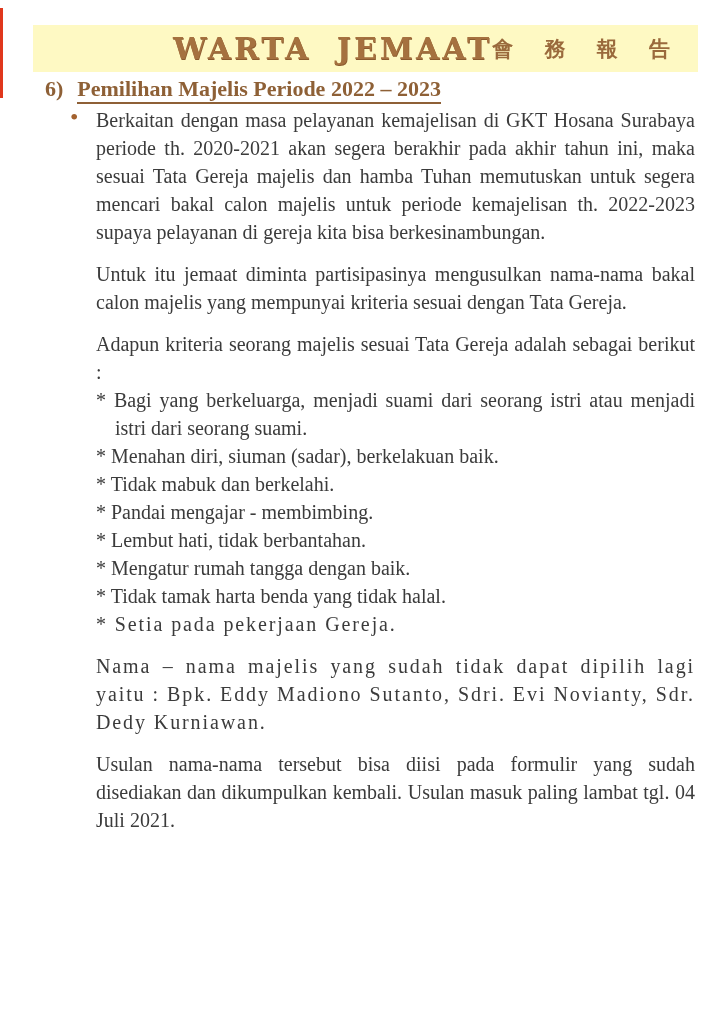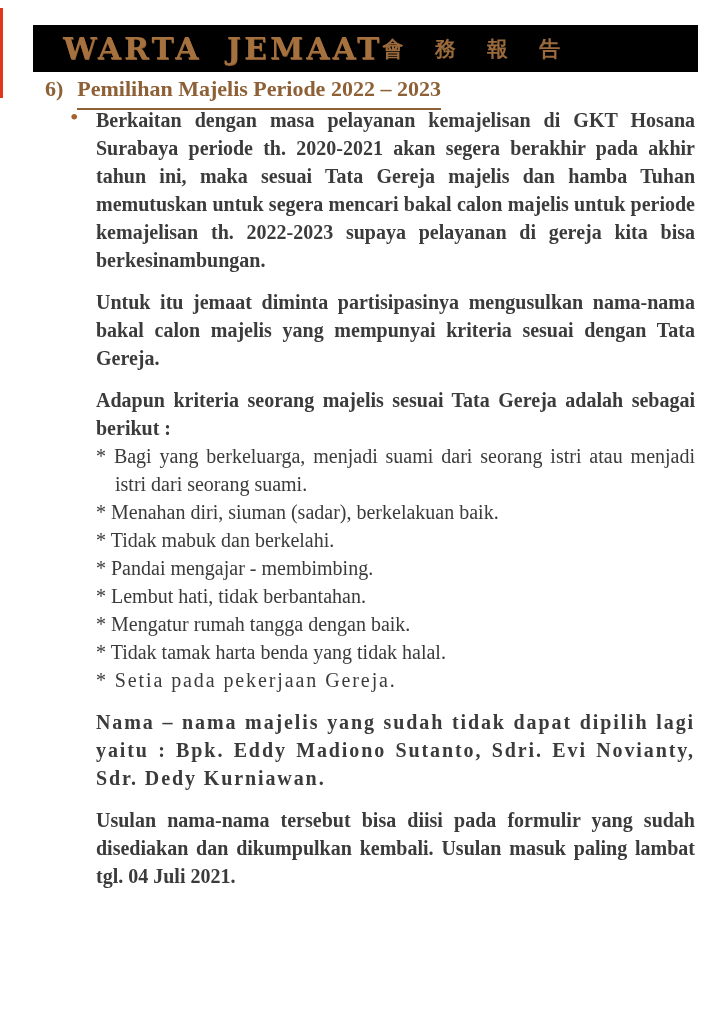--- a/index.html
+++ b/index.html
@@ -15,24 +15,24 @@
   .edge-mark {
     position: absolute;
     left: 0; top: 8px;
     width: 3px; height: 90px;
     background: #e0371c;
   }
   .banner {
     position: absolute;
     left: 33px; top: 25px;
     width: 665px; height: 47px;
-    background: #000000;
+    background: #fef9c3;
     display: flex;
     align-items: center;
-    justify-content: flex-start;
+    justify-content: flex-end;
     box-sizing: border-box;
     padding: 0 28px 0 30px;
   }
   .banner-title {
     font-family: "DejaVu Serif", serif;
     font-weight: bold;
     font-size: 30px;
     letter-spacing: 3px;
     word-spacing: 12px;
     color: #a5713f;
@@ -50,31 +50,31 @@
     position: absolute;
     left: 45px; top: 76px;
     font-size: 22px;
     font-weight: bold;
     color: #8e6036;
     white-space: nowrap;
   }
   .heading .num { margin-right: 14px; }
   .heading .title-text {
     border-bottom: 2px solid #8e6036;
-    padding-bottom: 7px;
+    padding-bottom: 1px;
   }
   .content {
     position: absolute;
     left: 96px; top: 106px;
     width: 599px;
     font-size: 20px;
     line-height: 28px;
     text-align: justify;
   }
-  .content p { margin: 0 0 14px 0; font-weight: bold; }
+  .content p { margin: 0 0 14px 0; }
   .content p.tight { margin-bottom: 0; }
   .bullet-wrap { position: relative; }
   .bullet {
     position: absolute;
     left: -26px; top: -3px;
     color: #a3622f;
     font-size: 24px;
     line-height: 28px;
   }
   .crit {

